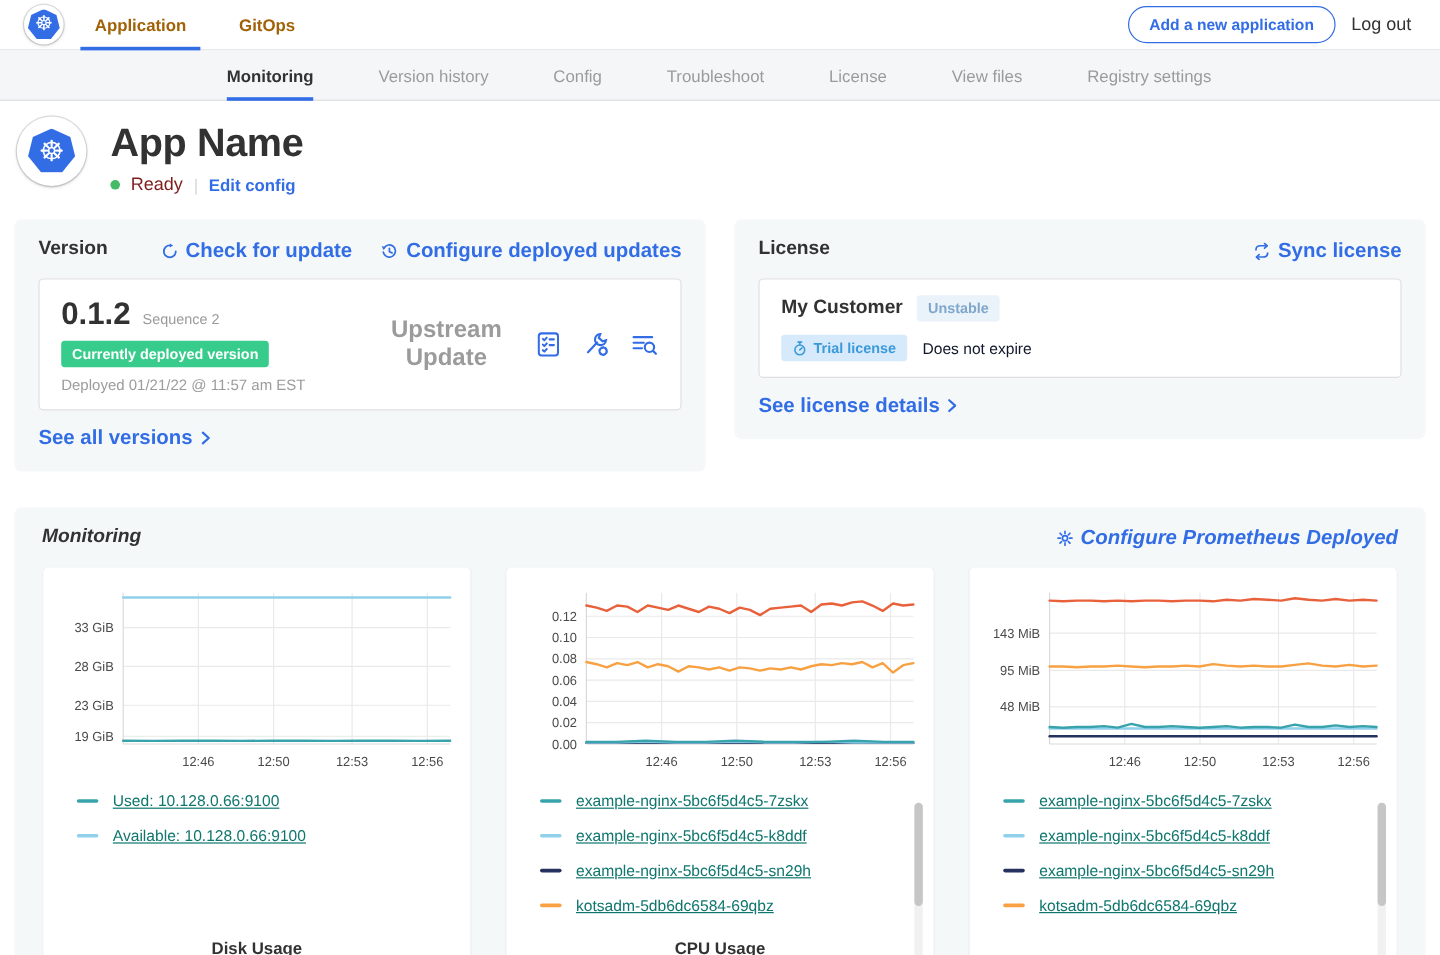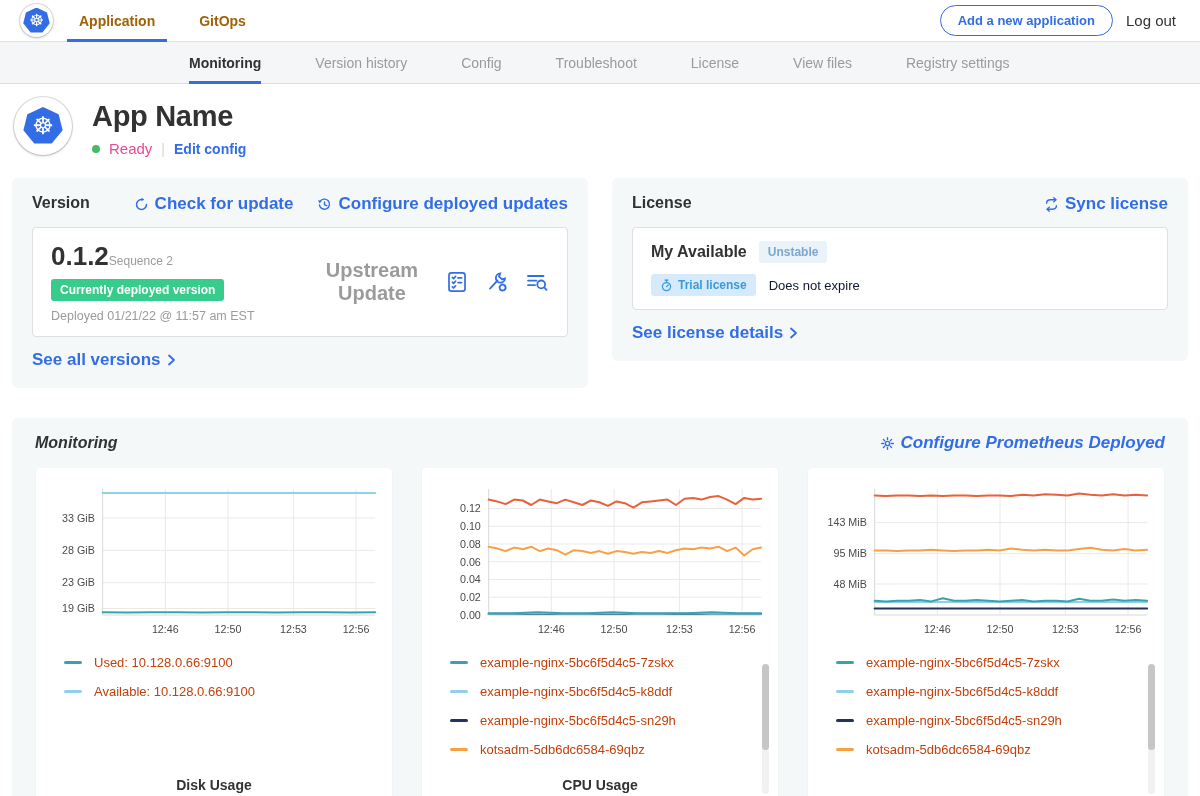--- a/index.html
+++ b/index.html
@@ -56,45 +56,45 @@
   .sub-tab.active { color:#323232; font-weight:bold; }
   .sub-tab.active::after {
     content:""; position:absolute; left:0; right:0; bottom:-1px; height:3px; background:var(--link);
   }
 
   
   .app-header { display:flex; align-items:flex-start; gap:20px; padding:13px 20px 14px 14px; }
   .app-icon { width:58px; height:58px; }
   .app-icon .hept { width:40px; height:38px; }
   .app-icon .wheel { font-size:24px; }
-  .app-title { font-size:29px; font-weight:bold; margin:3px 0 7px; letter-spacing:-.3px; }
+  .app-title { font-size:33px; font-weight:bold; margin:3px 0 7px; letter-spacing:-.3px; }
   .status-row { display:flex; align-items:center; gap:9px; font-size:14px; }
   .ready-dot { width:8px; height:8px; border-radius:50%; background:var(--ready-green); }
-  .ready-text { color:#ec4899; font-size:15px; }
+  .ready-text { color:#7f1d1d; font-size:15px; }
   .divider { color:#d6d6d6; font-size:14px; }
 
   
   .blue-link {
     color:var(--link); font-size:17px; font-weight:bold; cursor:pointer;
     display:inline-flex; align-items:center; gap:6px; white-space:nowrap;
   }
   .content { padding:7px 12px 0; }
   .card { background:#f4f8f9; border-radius:6px; }
 
   
   .cards-row { display:flex; gap:24px; align-items:flex-start; }
   .version-card { width:576px; padding:16px 20px 18px; }
   .license-card { flex:1; padding:16px 20px 18px; }
   .card-head { display:flex; justify-content:space-between; align-items:flex-start; margin-bottom:13px; }
   .card-title { font-size:16px; font-weight:bold; }
   .head-links { display:flex; gap:24px; }
   .inner-box { background:#fff; border:1px solid #dfdfdf; border-radius:4px; padding:13px 18px; }
   .version-inner { display:flex; align-items:center; }
   .v-left { width:248px; }
-  .v-number-row { display:flex; align-items:baseline; }
+  .v-number-row { display:flex; align-items:baseline; gap:10px; }
   .v-number { font-size:26px; font-weight:bold; }
   .v-seq { font-size:12px; color:#9b9b9b; }
   .deployed-badge {
     display:inline-block; background:var(--deployed-green); color:#fff;
     font-size:12px; font-weight:bold; padding:4px 9px; border-radius:3px; margin:7px 0 8px;
   }
   .v-date { font-size:12.5px; color:#9b9b9b; }
   .v-source { flex:1; text-align:center; color:#9b9b9b; font-weight:bold; font-size:20px; }
   .v-icons { display:flex; align-items:center; gap:16px; }
   .v-icons span { cursor:pointer; display:flex; }
@@ -118,21 +118,21 @@
   .mon-head { display:flex; justify-content:space-between; align-items:center; padding:0 11px; margin-bottom:15px;font-style:italic; }
   .charts-row { display:flex; gap:30px; padding:0 12px; }
   .chart-card {
     flex:1; height:345px; background:#fff; border-radius:4px;
     box-shadow:0 1px 2px rgba(0,0,0,.07); padding:13px 10px 20px;
     position:relative; display:flex; flex-direction:column;
   }
   .chart-svg { width:100%; height:158px; display:block; }
   svg text { font-family:"Liberation Sans", sans-serif; }
   .legend { margin:16px 0 0 18px; display:flex; flex-direction:column; gap:14px; min-height:114px; }
-  .legend-item { display:flex; align-items:center; gap:12px; font-size:13px; color:#c2410c; }
+  .legend-item { display:flex; align-items:center; gap:12px; font-size:13px; color:#0f766e;text-decoration:underline; }
   .dash { width:18px; height:3px; border-radius:2px; flex:none; }
   .chart-title { margin-top:auto; text-align:center; font-size:14px; font-weight:bold; }
   .legend-scrollbar {
     position:absolute; right:9px; top:196px; width:7px; height:130px;
     background:#f1f1f1; border-radius:4px; cursor:pointer;
   }
   .legend-thumb { width:7px; height:86px; background:#c6c6c6; border-radius:4px; }
 </style>
 </head>
 <body>
@@ -284,21 +284,21 @@
             <polyline points="10.4,0.9 12.8,3 10.4,5.1"></polyline>
             <path d="M13.2 9.4 C 13.2 11.8 11.2 13 9 13 H 3.8"></path>
             <polyline points="5.6,10.9 3.2,13 5.6,15.1"></polyline>
           </svg>
           <span>Sync license</span>
         </span>
       </div>
 
       <div class="inner-box">
         <div class="customer-row">
-          <span class="customer-name">My Available</span>
+          <span class="customer-name">My Customer</span>
           <span class="channel-badge">Unstable</span>
         </div>
         <div class="license-row">
           <span class="trial-badge">
             <svg width="13" height="13" viewBox="0 0 14 14" fill="none" stroke="#3a9ada" stroke-width="1.4" stroke-linecap="round">
               <circle cx="7" cy="8.2" r="4.4"></circle>
               <line x1="7" y1="1.2" x2="7" y2="3.4"></line>
               <line x1="5.4" y1="1.2" x2="8.6" y2="1.2"></line>
               <line x1="7" y1="8.2" x2="9" y2="6.4"></line>
             </svg>

